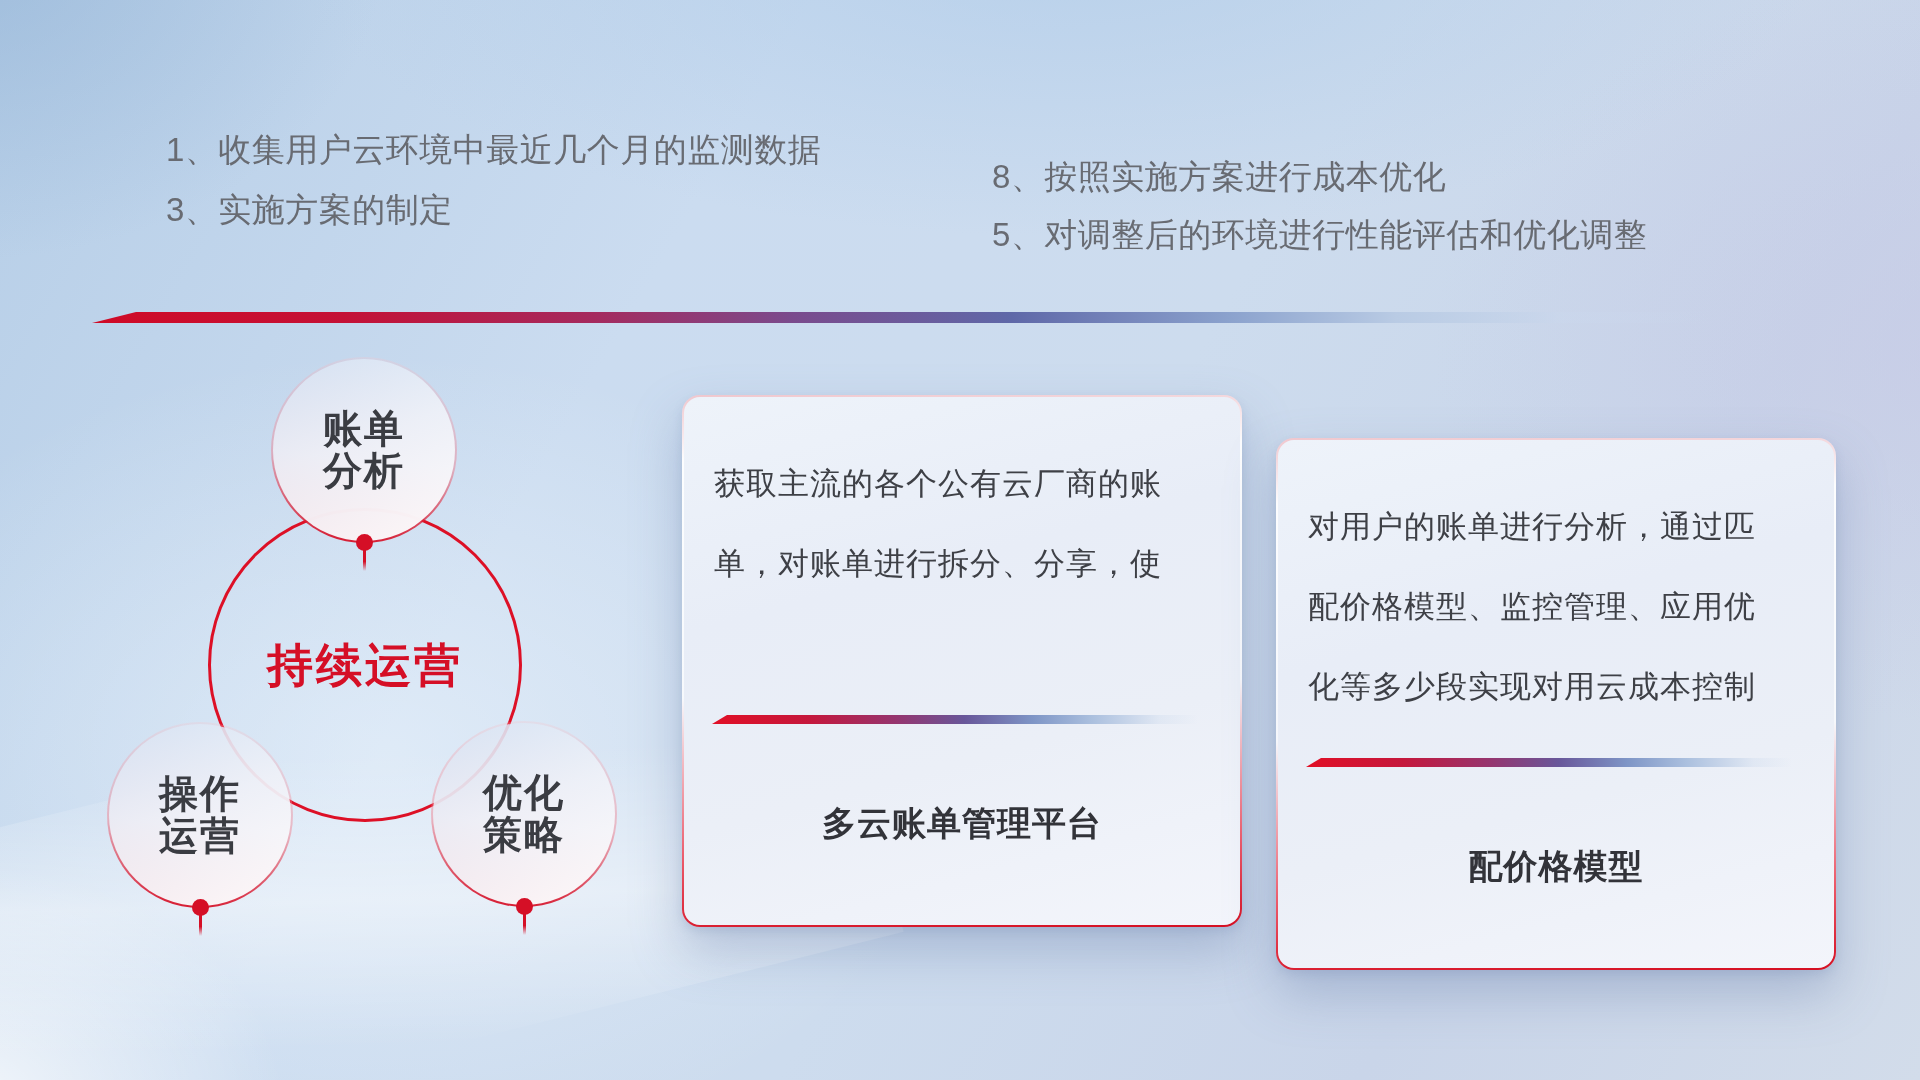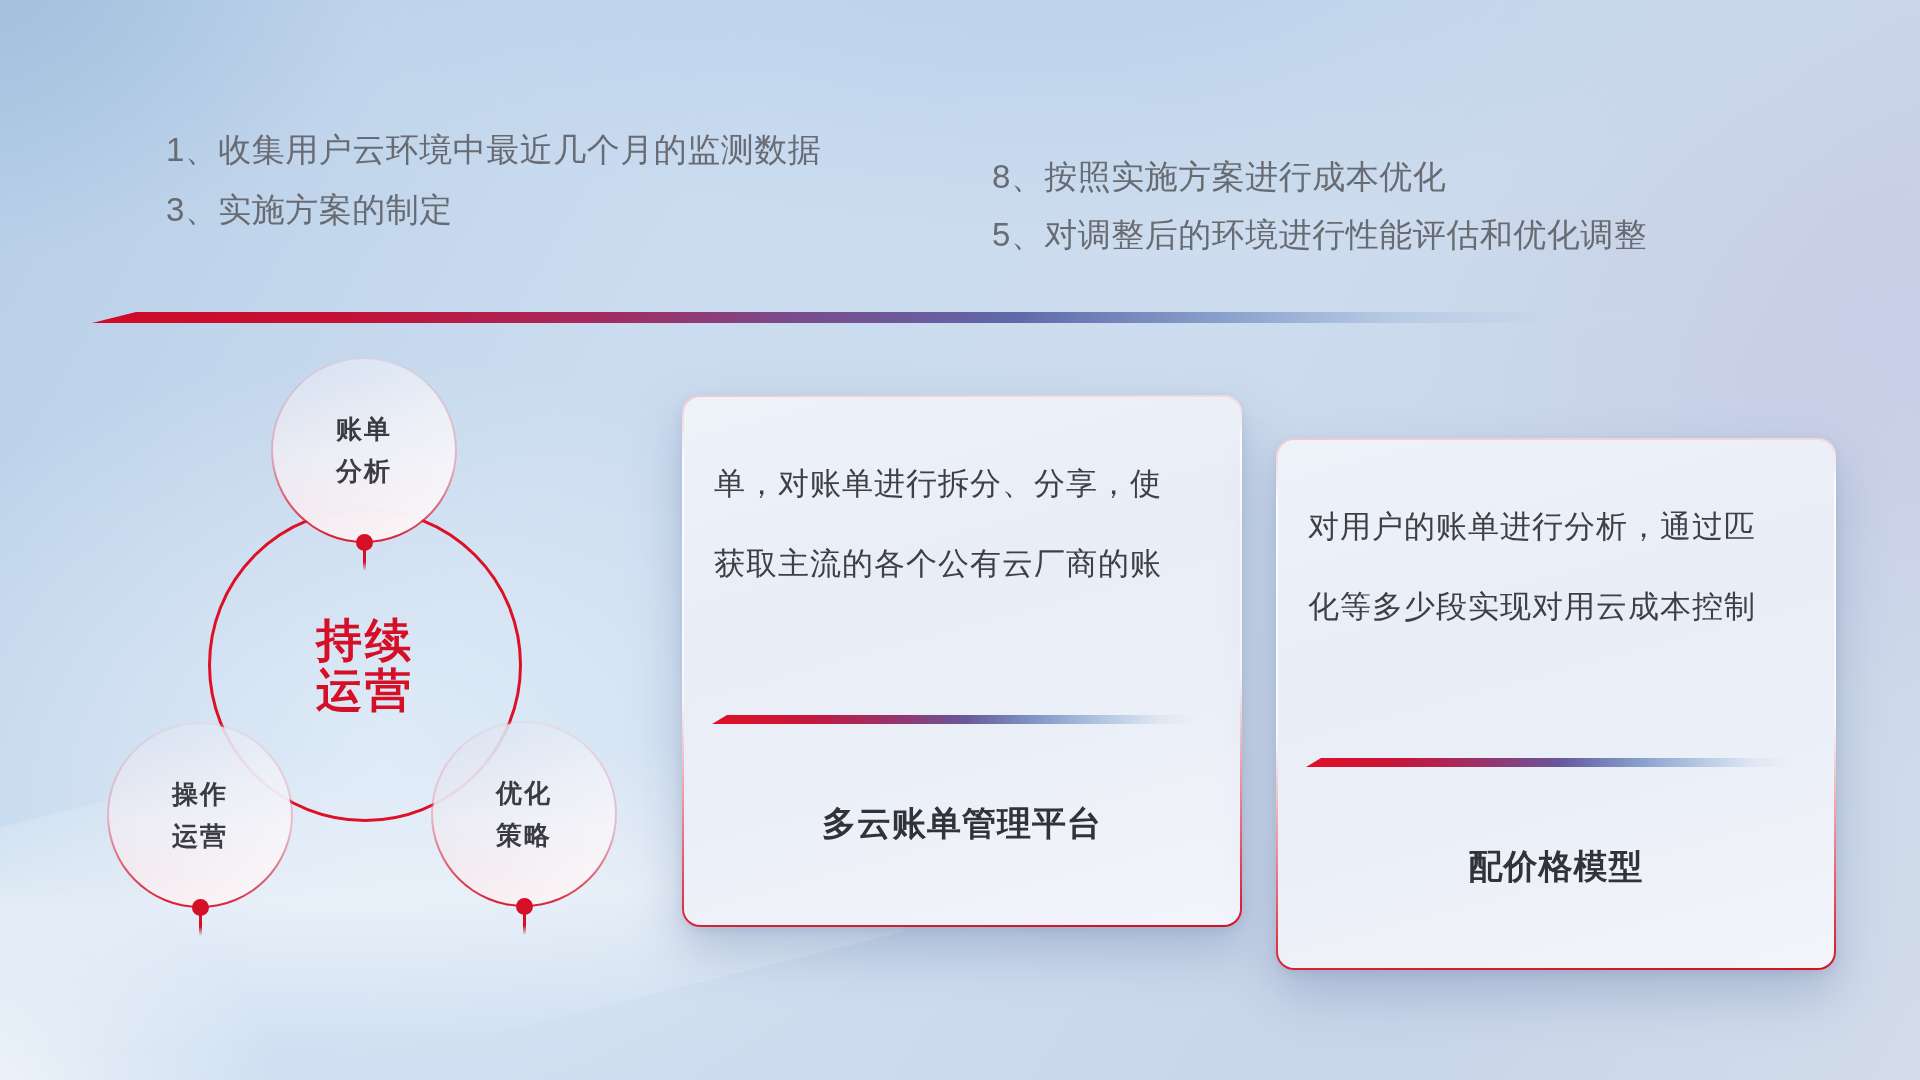--- a/index.html
+++ b/index.html
@@ -25,28 +25,28 @@
   .steps-right{left:992px;top:148px;}
   .steps-right .step{height:58px;line-height:58px;}
   
   .main-divider{position:absolute;left:92px;top:312px;width:1672px;height:11px;
     background:linear-gradient(90deg,#cf0a26 0%,#c41136 15%,#a52a5e 30%,#7a4b8d 42%,#5f68a8 55%,#8ba2cd 68%,#b9cbe4 78%,rgba(203,217,238,0.35) 88%,rgba(203,217,238,0) 97%);
     clip-path:polygon(44px 0,100% 0,100% 100%,0 100%);}
   
   .big-ring{position:absolute;left:208px;top:508px;width:308px;height:308px;
     border:3px solid #dd1026;border-radius:50%;box-sizing:content-box;}
   .cycle-center{position:absolute;left:208px;top:508px;width:314px;height:314px;
-    display:flex;flex-direction:column;align-items:center;justify-content:center;
+    display:flex;flex-direction:row;align-items:center;justify-content:center;
     color:#d50f26;font-size:46px;font-weight:700;line-height:50px;letter-spacing:3px;}
   .node{position:absolute;width:186px;height:186px;border-radius:50%;padding:2px;box-sizing:border-box;
     background:linear-gradient(185deg, rgba(248,205,210,0.25) 0%, rgba(240,120,135,0.45) 55%, #d50f26 100%);}
   .node-inner{width:100%;height:100%;border-radius:50%;
     background:linear-gradient(160deg, rgba(213,228,245,0.82) 0%, rgba(238,244,251,0.9) 45%, rgba(255,255,255,0.97) 100%);
     display:flex;align-items:center;justify-content:center;text-align:center;
-    font-size:26px;font-weight:600;color:#3a3c42;line-height:42px;letter-spacing:2px;}
+    font-size:39px;font-weight:600;color:#3a3c42;line-height:42px;letter-spacing:2px;}
   .node-top{left:271px;top:357px;}
   .node-bl{left:107px;top:722px;}
   .node-br{left:431px;top:721px;}
   .pin{position:absolute;left:50%;top:177px;transform:translateX(-50%);
     display:flex;flex-direction:column;align-items:center;width:18px;}
   .pin-dot{width:17px;height:17px;border-radius:50%;background:#d50f26;}
   .pin-tail{width:3px;height:21px;margin-top:-1px;
     background:linear-gradient(180deg,#d50f26 55%,rgba(213,15,38,0) 100%);}
   
   .card{position:absolute;top:395px;width:560px;height:532px;border-radius:18px;padding:2px;box-sizing:border-box;
@@ -125,31 +125,32 @@
       <div class="pin">
         <i class="pin-dot"></i>
         <i class="pin-tail"></i>
       </div>
     </div>
   </div>
 
   <div class="card card-1">
     <div class="card-inner">
       <div class="card-body">
+        <div class="body-line">获取主流的各个公有云厂商的账</div>
         <div class="body-line">单，对账单进行拆分、分享，使</div>
-        <div class="body-line">获取主流的各个公有云厂商的账</div>
       </div>
       <div class="card-divider"></div>
       <div class="card-title">多云账单管理平台</div>
     </div>
   </div>
 
   <div class="card card-2">
     <div class="card-inner">
       <div class="card-body">
         <div class="body-line">对用户的账单进行分析，通过匹</div>
+        <div class="body-line">配价格模型、监控管理、应用优</div>
         <div class="body-line">化等多少段实现对用云成本控制</div>
       </div>
       <div class="card-divider"></div>
       <div class="card-title">配价格模型</div>
     </div>
   </div>
 </div>
 
 </body></html>

